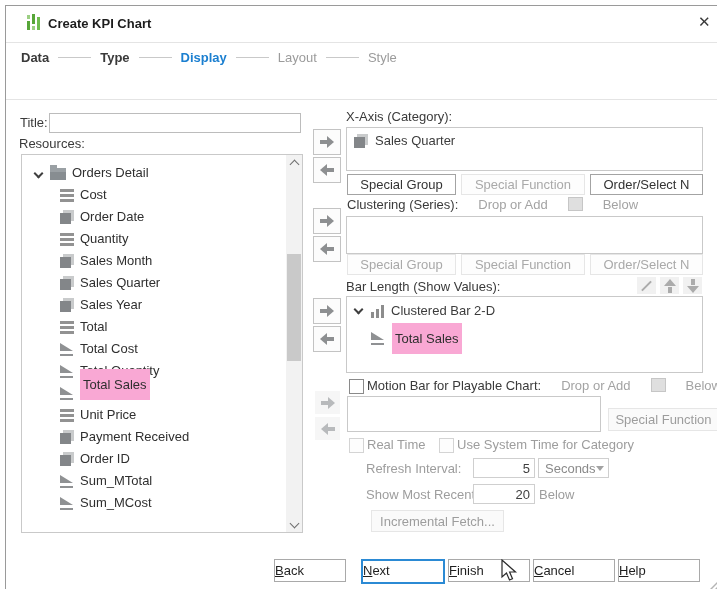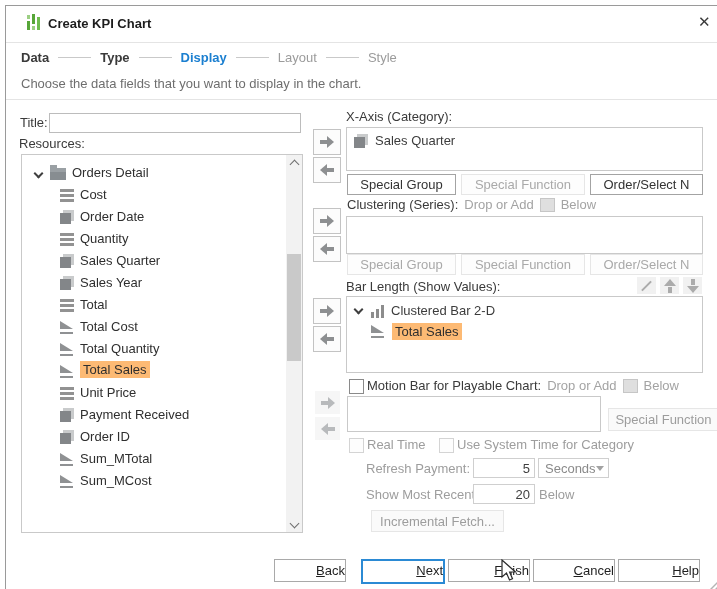--- a/index.html
+++ b/index.html
@@ -36,21 +36,21 @@
 
   .tree-box{
     position:absolute;left:15px;top:148px;width:280px;height:377px;
     border:1px solid #c9c9c9;background:#fff;overflow:hidden;
   }
   .tree-rows{position:absolute;left:0;top:3px;right:17px;}
   .trow{height:22px;display:flex;align-items:flex-end;}
   .trow.root{padding-left:12px;column-gap:6px;}
   .trow.child{padding-left:38px;column-gap:6px;}
   .tlabel{white-space:nowrap;color:#2f2f2f;}
-  .tlabel.sel{background:#fdba74;padding:1px 3px;}
+  .tlabel.sel{background:#f9a8d4;padding:8px 3px;}
 
   
   .chev{width:10px;height:10px;position:relative;flex:0 0 auto;}
   .chev::before{content:'';position:absolute;left:1px;top:0;width:5px;height:5px;
     border-right:2px solid #3f3f3f;border-bottom:2px solid #3f3f3f;transform:rotate(45deg);}
   .folder-icon{width:16px;height:12px;position:relative;background:linear-gradient(#9aa0a4 0 4px,#878d91 4px);flex:0 0 auto;}
   .folder-icon::before{content:'';position:absolute;top:-3px;left:0;width:7px;height:3px;background:#9aa0a4;}
   .measure-icon{width:14px;height:13px;flex:0 0 auto;
     background:linear-gradient(#929292 0 3px,transparent 3px 5px,#929292 5px 8px,transparent 8px 10px,#929292 10px 13px);}
   .dimension-icon{width:14px;height:14px;position:relative;flex:0 0 auto;}
@@ -84,21 +84,21 @@
   .move-btn.plain .arrow.r::before,.move-btn.plain .arrow.l::before{background:#b8babc;}
   .move-btn.plain .arrow.r::after{border-left-color:#b8babc;}
   .move-btn.plain .arrow.l::after{border-right-color:#b8babc;}
 
   
   .lbox{position:absolute;border:1px solid #c9c9c9;background:#fff;}
   .box-item{display:flex;align-items:center;column-gap:7px;padding:5px 0 0 7px;}
   .pill{position:absolute;height:19px;border:1px solid #a3a3a3;background:#fff;color:#333;
     display:flex;align-items:center;justify-content:center;font-size:13px;}
   .pill.disabled{border-color:#e6e6e6;color:#a9a9a9;background:#fdfdfd;}
-  .hintrow{position:absolute;display:flex;align-items:flex-end;column-gap:6px;white-space:nowrap;}
+  .hintrow{position:absolute;display:flex;align-items:flex-start;column-gap:20px;white-space:nowrap;}
   .hint{color:#a3a3a3;}
   .mini-sq{width:13px;height:12px;background:#dfdfdf;border:1px solid #c6c6c6;flex:0 0 auto;}
 
   
   .icon-tile{position:absolute;width:19px;height:17px;background:#f1f1f1;display:flex;align-items:center;justify-content:center;}
   .pencil{width:13px;height:2px;background:#ababab;transform:rotate(-45deg);}
   .varrow{position:relative;width:12px;height:14px;}
   .varrow.up::before{content:'';position:absolute;left:4px;bottom:0;width:4px;height:6px;background:#ababab;}
   .varrow.up::after{content:'';position:absolute;left:0;top:0;width:0;height:0;
     border-bottom:7px solid #ababab;border-left:6px solid transparent;border-right:6px solid transparent;}
@@ -112,21 +112,21 @@
 
   .combo{position:absolute;border:1px solid #cfcfcf;background:#fff;color:#8a8a8a;
     display:flex;align-items:center;justify-content:space-between;padding:0 6px;}
   .caret{width:0;height:0;border-top:5px solid #a2a2a2;border-left:4px solid transparent;border-right:4px solid transparent;}
 
   .flatbtn{position:absolute;background:#fafafa;border:1px solid #e6e6e6;color:#9d9d9d;
     display:flex;align-items:center;justify-content:center;}
 
   
   .fbtn{position:absolute;top:553px;height:21px;background:#fff;border:1px solid #a9a9a9;color:#1f1f1f;
-    text-align:right;line-height:21px;}
+    text-align:left;line-height:21px;}
   .fbtn::first-letter{text-decoration:underline;}
   .fbtn.default{border:2px solid #2b8ad4;line-height:19px;}
 
   .grip{position:absolute;right:2px;bottom:2px;}
   .cursor{position:absolute;left:495px;top:553px;pointer-events:none;}
 </style>
 </head>
 <body>
 
 <div class="win">
@@ -146,21 +146,20 @@
     <span class="step">Data</span>
     <span class="dash"></span>
     <span class="step">Type</span>
     <span class="dash"></span>
     <span class="step active">Display</span>
     <span class="dash"></span>
     <span class="step upcoming">Layout</span>
     <span class="dash"></span>
     <span class="step upcoming">Style</span>
   </div>
-  <div class="desc">Choose the data fields that you want to display in the chart.</div>
   <div class="sep" style="top:93px"></div>
 
   <div class="lbl" style="left:14px;top:109px">Title:</div>
   <input class="txt" style="left: 43px; top: 107px; width: 242px;" value="">
   <div class="lbl" style="left:13px;top:130px">Resources:</div>
 
   <div class="tree-box">
     <div class="tree-rows">
       <div class="trow root">
         <span class="chev"></span>
@@ -171,20 +170,24 @@
         <span class="measure-icon"></span>
         <span class="tlabel">Cost</span>
       </div>
       <div class="trow child">
         <span class="dimension-icon"></span>
         <span class="tlabel">Order Date</span>
       </div>
       <div class="trow child">
         <span class="measure-icon"></span>
         <span class="tlabel">Quantity</span>
+      </div>
+      <div class="trow child">
+        <span class="dimension-icon"></span>
+        <span class="tlabel">Sales Month</span>
       </div>
       <div class="trow child">
         <span class="dimension-icon"></span>
         <span class="tlabel">Sales Quarter</span>
       </div>
       <div class="trow child">
         <span class="dimension-icon"></span>
         <span class="tlabel">Sales Year</span>
       </div>
       <div class="trow child">
@@ -316,21 +319,21 @@
     <span class="hint">Below</span>
   </div>
   <div class="lbox" style="left:341px;top:390px;width:252px;height:34px"></div>
   <div class="flatbtn" style="left:602px;top:402px;width:109px;height:21px">Special Function</div>
 
   <div class="cb disabled" style="left:343px;top:432px"></div>
   <div class="lbl gray" style="left:361px;top:431px">Real Time</div>
   <div class="cb disabled" style="left:433px;top:432px"></div>
   <div class="lbl gray" style="left:451px;top:431px">Use System Time for Category</div>
 
-  <div class="lbl gray" style="left:360px;top:455px">Refresh Payment:</div>
+  <div class="lbl gray" style="left:360px;top:455px">Refresh Interval:</div>
   <input class="txt num" style="left: 467px; top: 452px; width: 52px;" value="5">
   <div class="combo" style="left:532px;top:452px;width:57px;height:18px">
     <span>Seconds</span>
     <span class="caret"></span>
   </div>
   <div class="lbl gray" style="left:360px;top:481px">Show Most Recent:</div>
   <input class="txt num" style="left: 467px; top: 478px; width: 52px;" value="20">
   <div class="lbl gray" style="left:533px;top:481px">Below</div>
   <div class="flatbtn" style="left:365px;top:504px;width:131px;height:20px">Incremental Fetch...</div>
 

